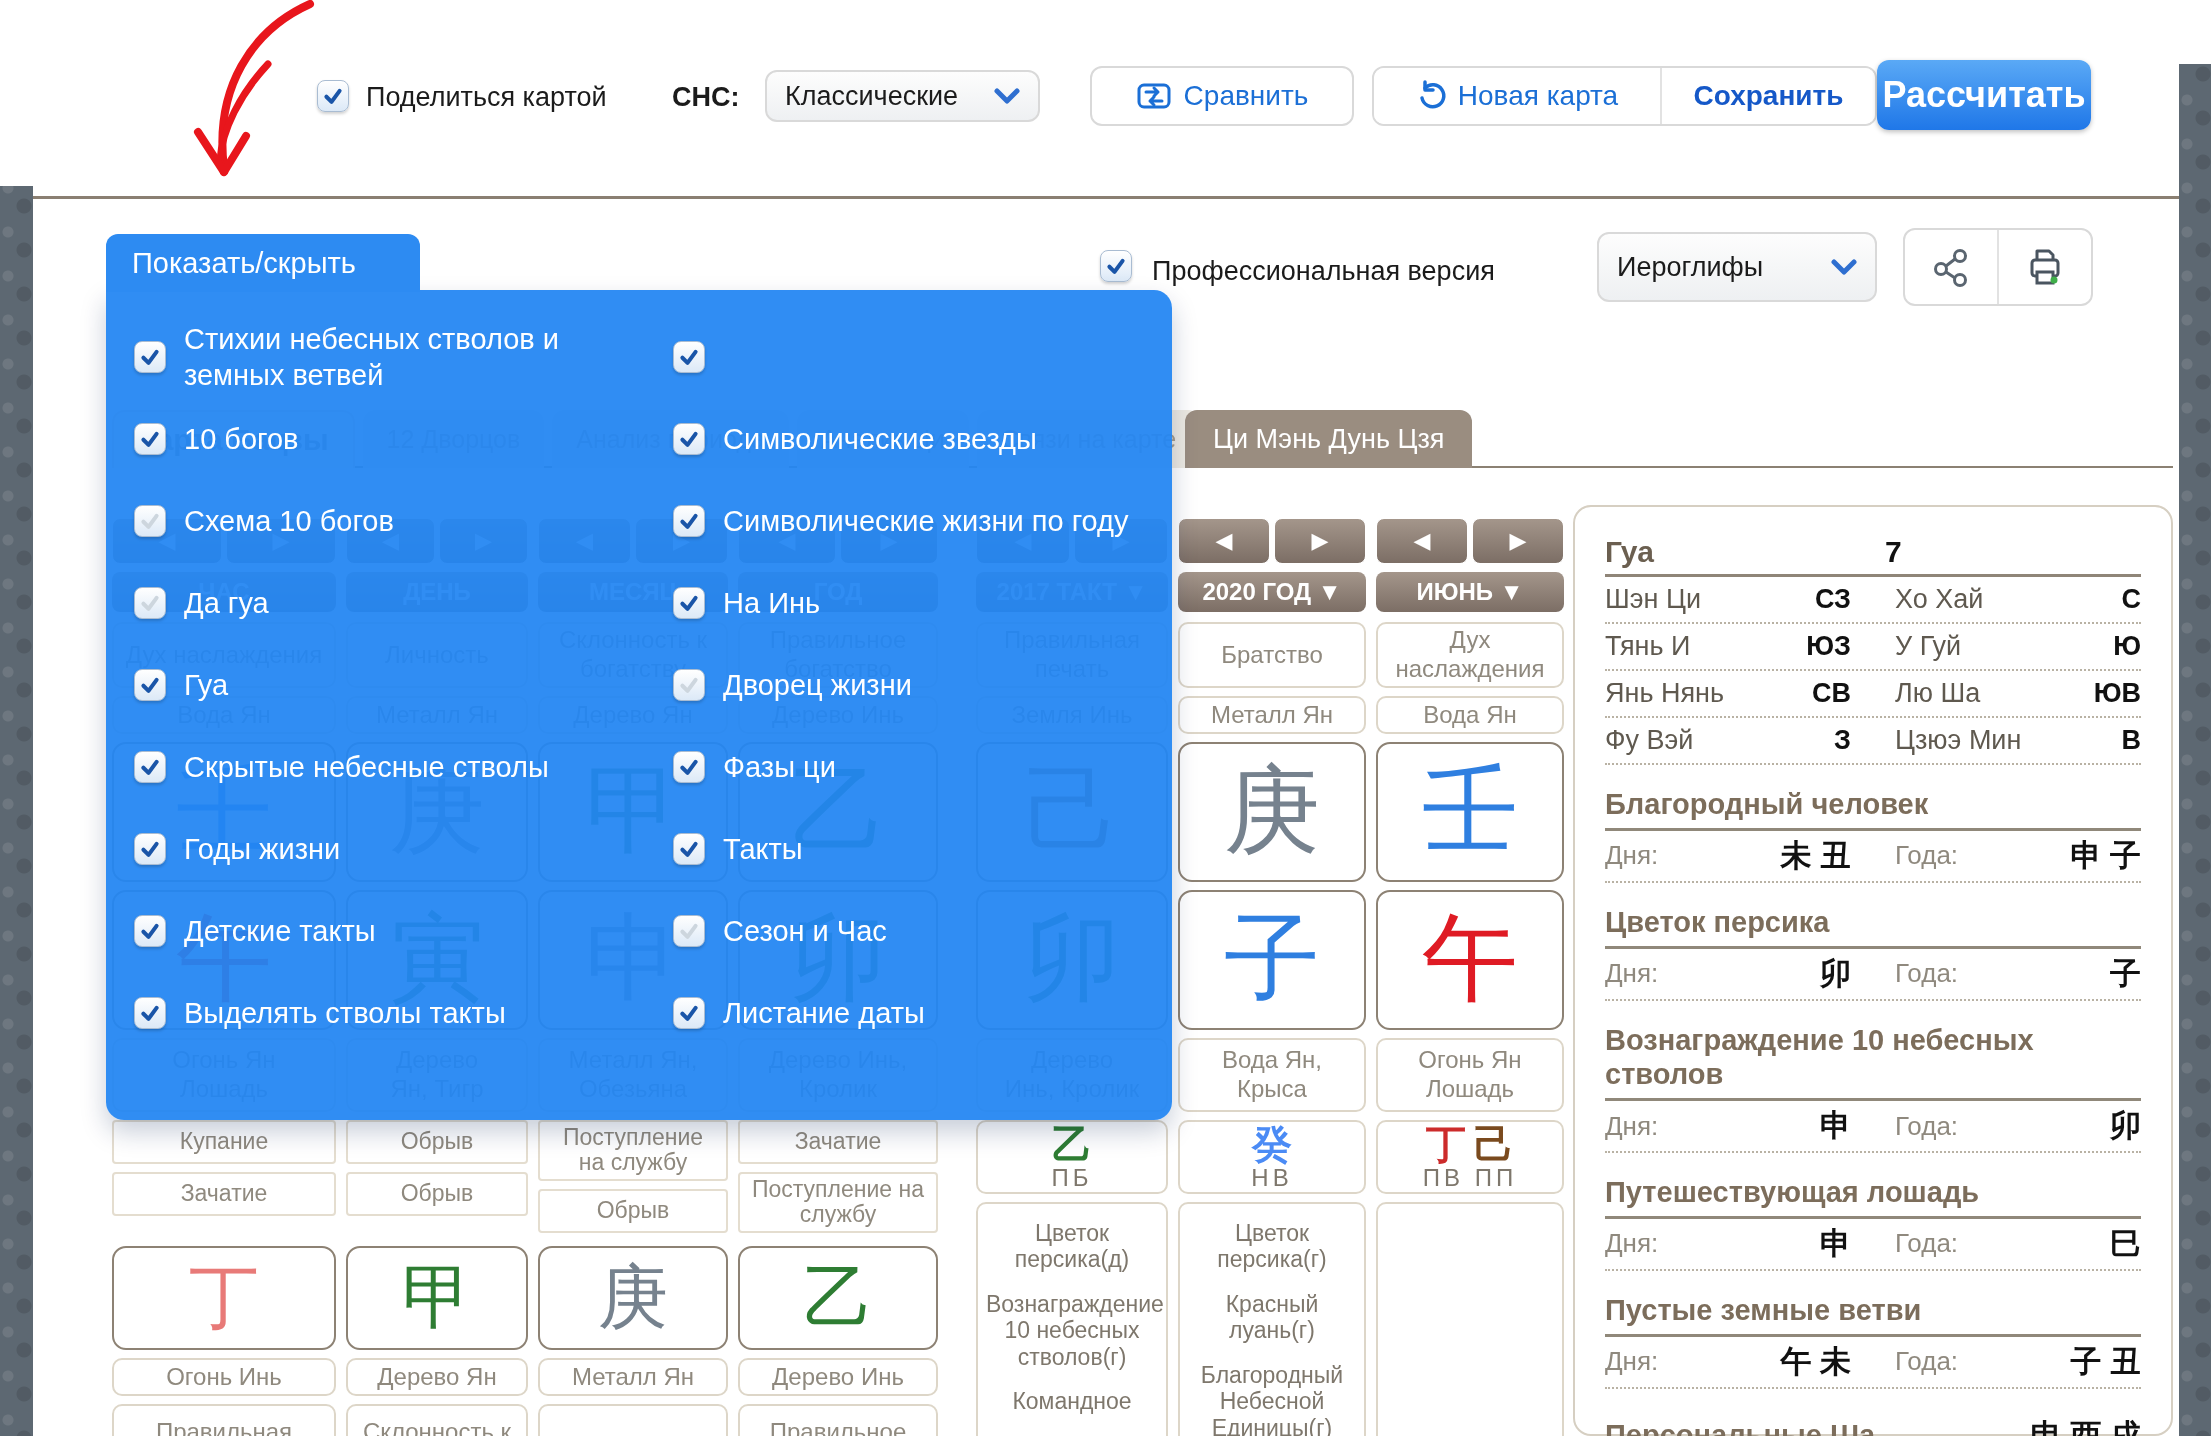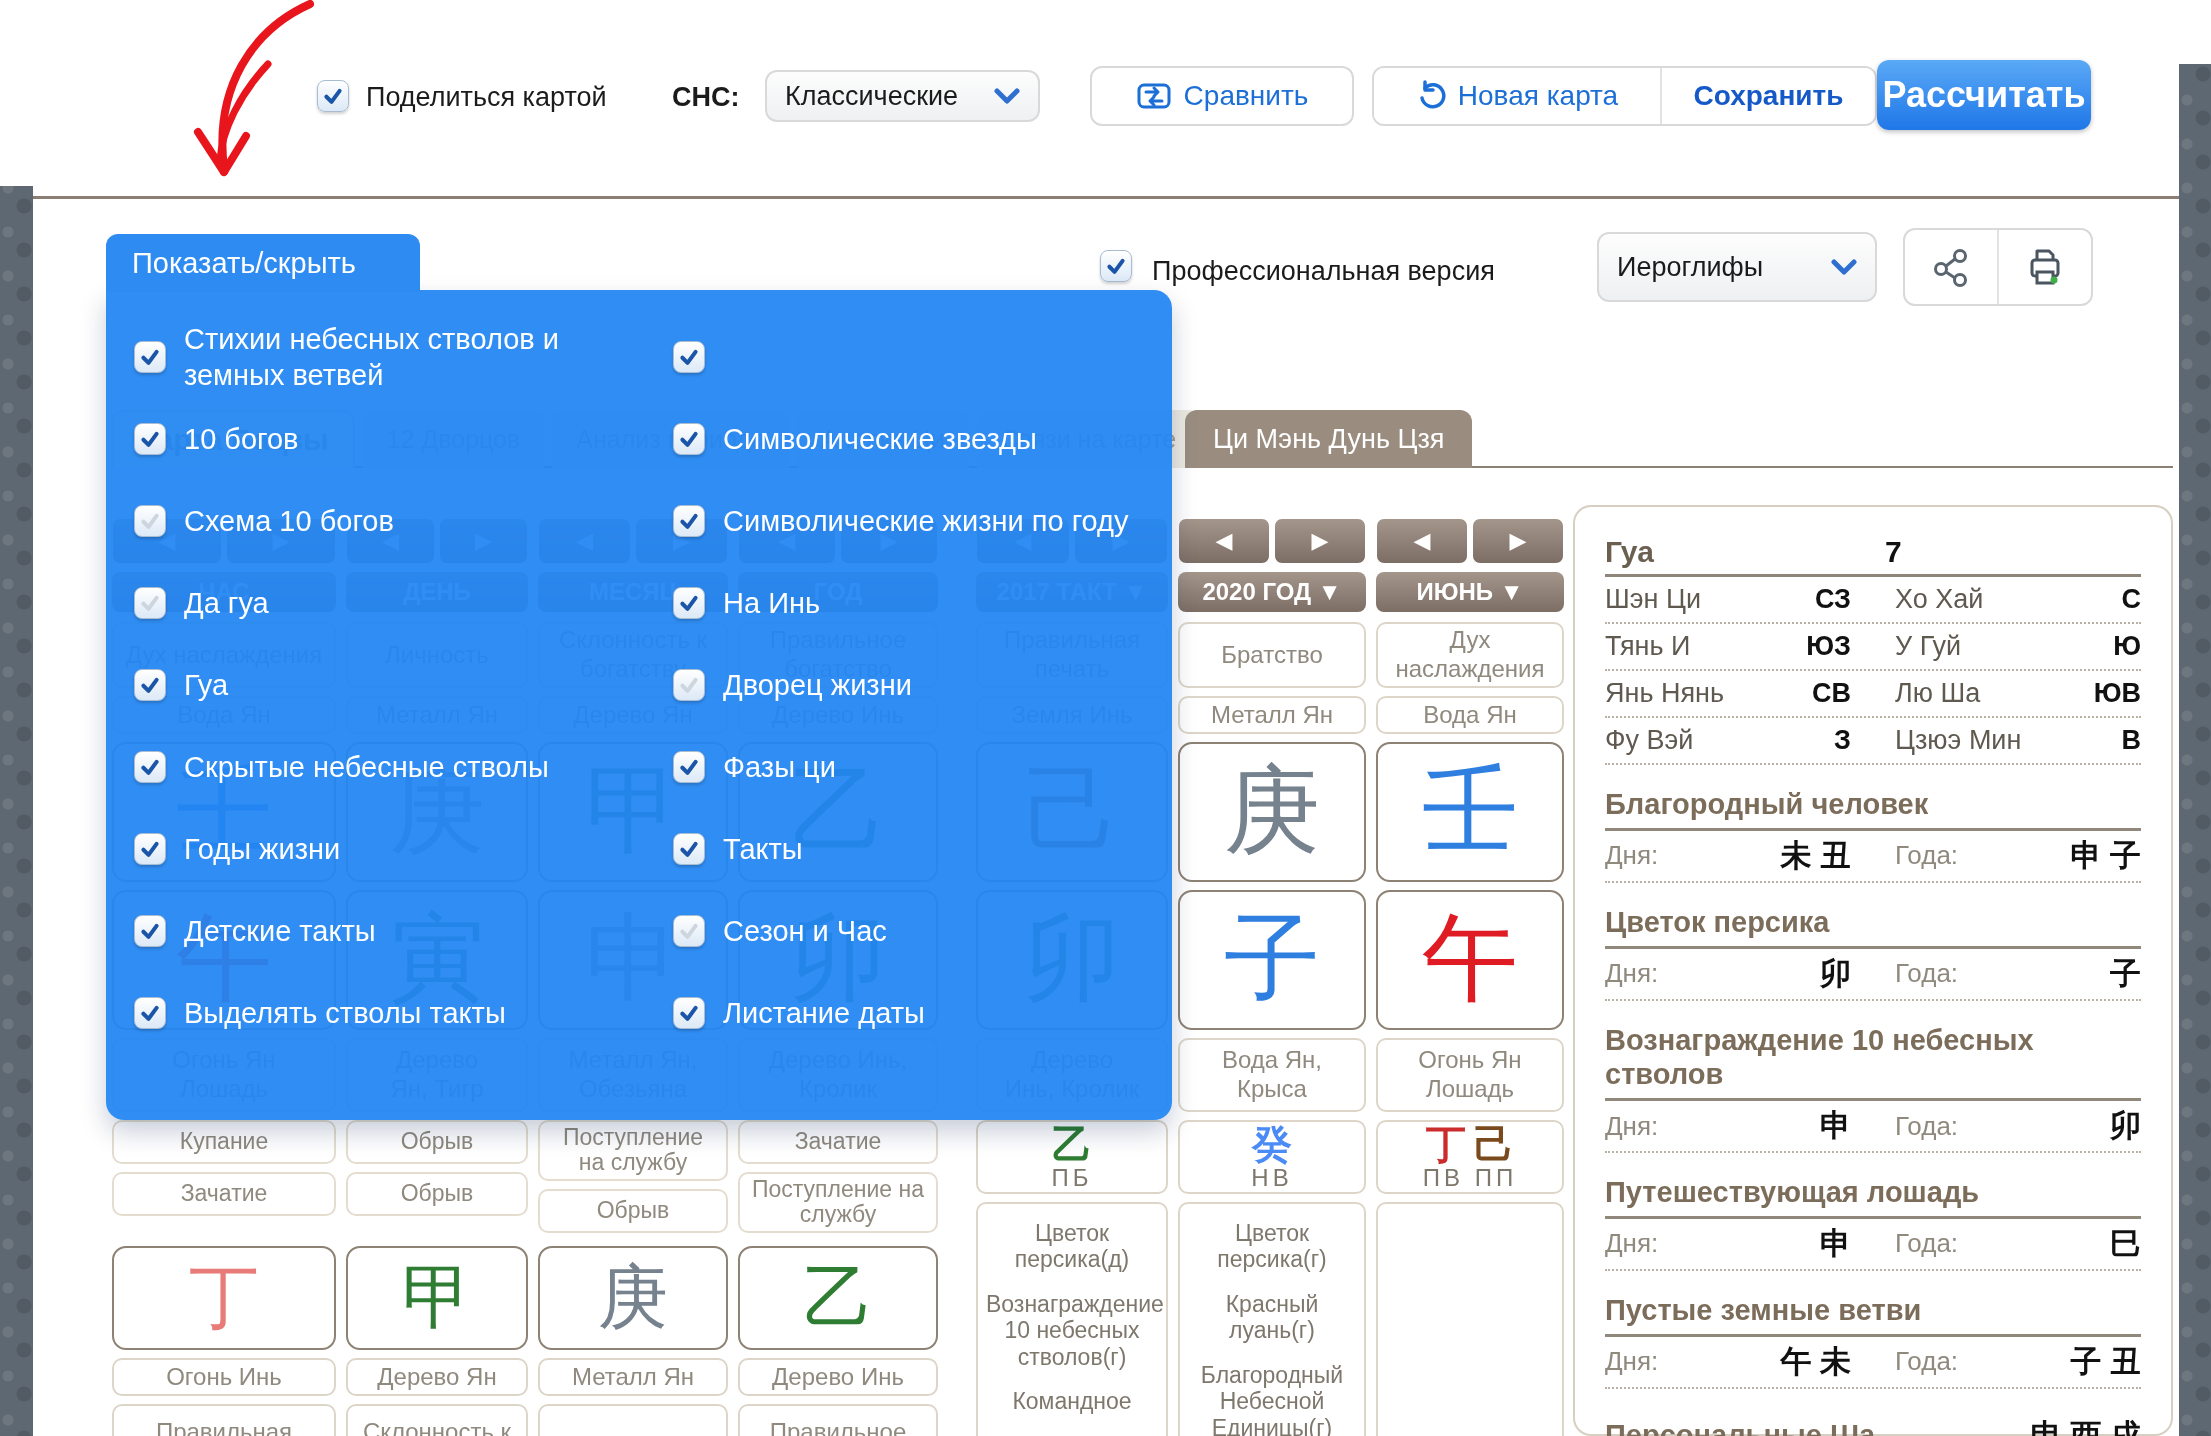--- a/index.html
+++ b/index.html
@@ -64,21 +64,21 @@
   .bigcell{height:140px;border:2px solid #8d8274;border-radius:14px;background:#fff;display:flex;
     align-items:center;justify-content:center;font-size:96px;margin-bottom:8px}
   .hidcell{height:74px;border:2px solid #ddd6c8;border-radius:10px;background:#fff;display:flex;flex-direction:column;
     align-items:center;justify-content:center;margin-bottom:8px;line-height:1}
   .hidchars{display:flex;gap:8px;font-size:40px;font-weight:bold}
   .hidtag{font-size:24px;color:#7e776c;margin-top:2px;letter-spacing:4px}
   .stars{border:2px solid #ddd6c8;border-radius:10px;background:#fff;padding:16px 8px;color:#7e776c;
     font-size:23px;text-align:center;height:260px;overflow:hidden}
   .stars .si{margin-bottom:18px;line-height:1.15}
   .stagewrap{height:116px;margin-bottom:10px;display:flex;flex-direction:column;gap:8px}
-  .stage{min-height:44px;border:2px solid #e4ddcf;border-radius:10px;background:#fff;display:flex;align-items:center;
+  .stage{min-height:44px;border:2px solid #e4ddcf;border-radius:4px;background:#fff;display:flex;align-items:center;
     justify-content:center;color:#8f897e;font-size:23px;line-height:1.1;text-align:center;padding:3px 8px}
   .bigcell2{height:104px;border:2px solid #8d8274;border-radius:14px;background:#fff;display:flex;
     align-items:center;justify-content:center;font-size:70px;margin-bottom:8px}
   .god2{min-height:86px;padding:4px 6px}
 
   
   #sidebar{position:absolute;left:1573px;top:505px;width:600px;height:931px;border:2px solid #d6cfc2;
     border-radius:18px;background:#fff;padding:22px 30px;z-index:1}
   .gua-row{display:flex;align-items:center;height:48px;border-bottom:3px solid #8f8578}
   .gua-l{font-weight:bold;font-size:30px;color:#6b5f50;width:280px}

